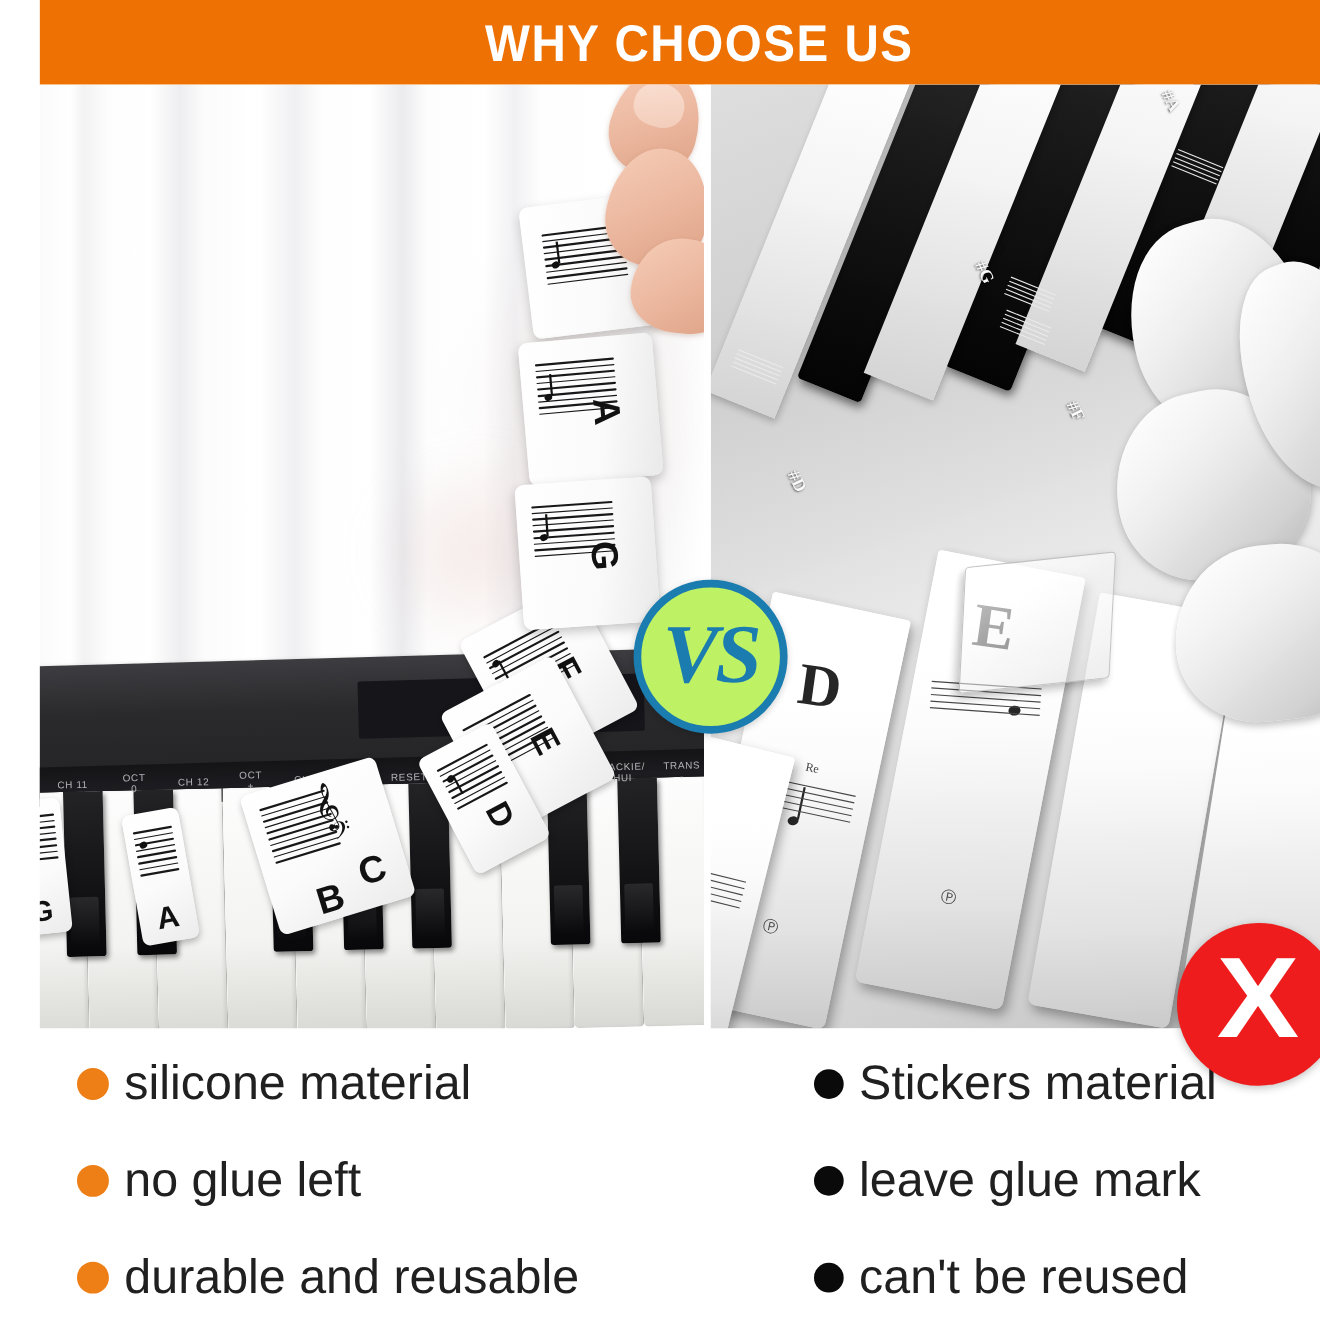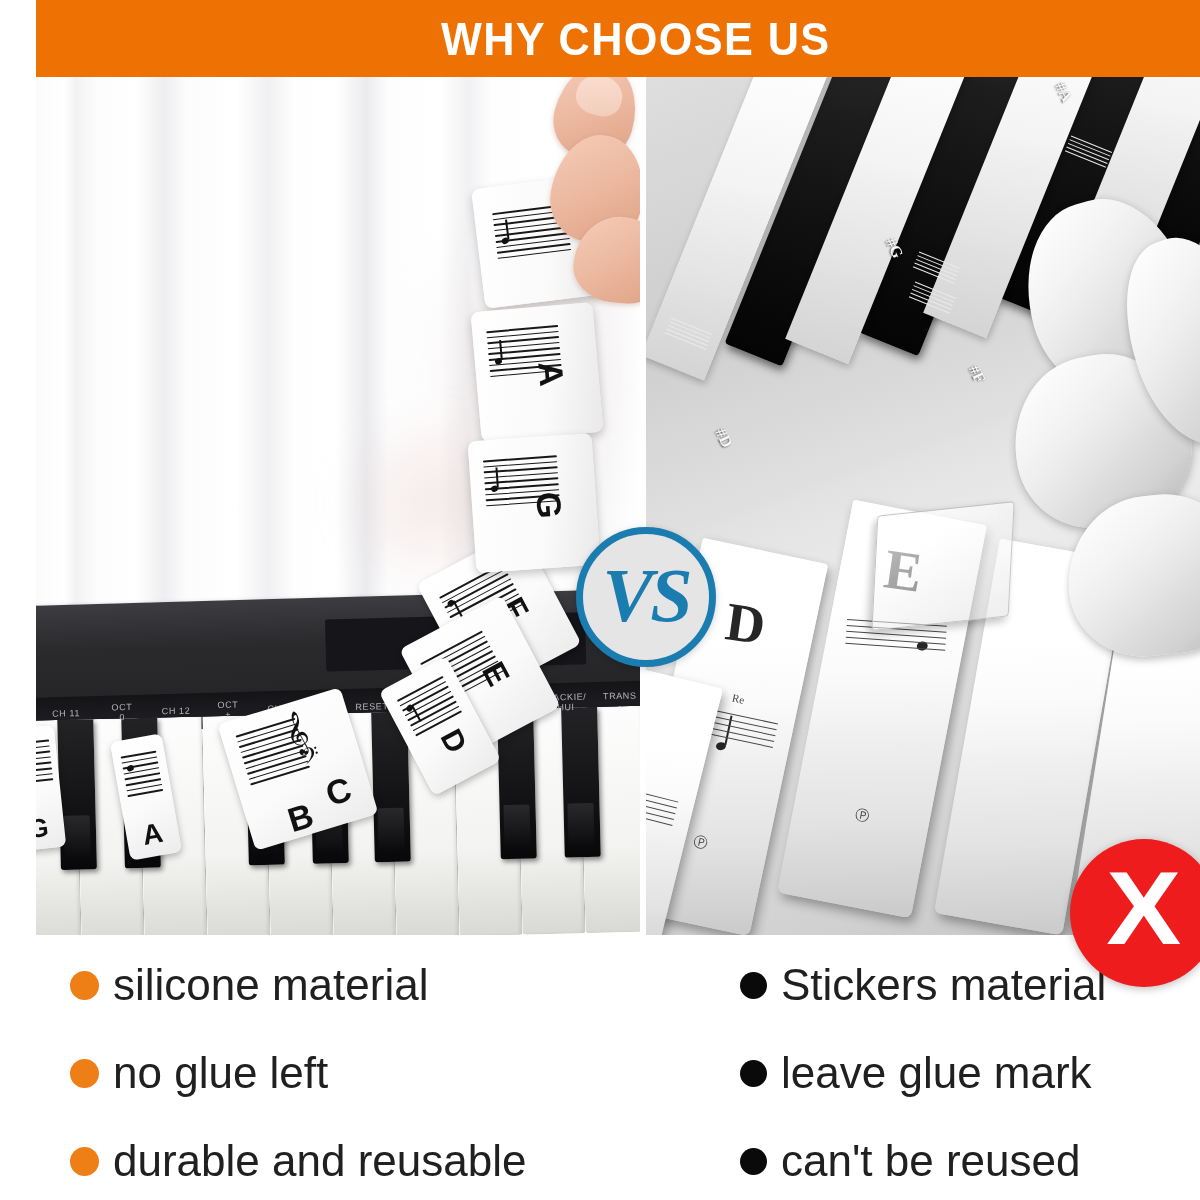--- a/index.html
+++ b/index.html
@@ -345,21 +345,21 @@
     border-radius: 46% 46% 42% 42% / 56% 56% 44% 44%;
     box-shadow: 0 3px 8px rgba(0,0,0,0.26);
   }
 
   
   .vs-badge {
     position: absolute;
     left: 540px; top: 450px;
     width: 140px; height: 140px;
     border-radius: 50%;
-    background: #e5e5e5;
+    background: #bef264;
     border: 7px solid #1B7CB0;
     box-sizing: border-box;
     z-index: 60;
     display: flex;
     align-items: center;
     justify-content: center;
     box-shadow: 0 2px 7px rgba(0,0,0,0.18);
   }
   .vs-text {
     color: #1B7CB0;

